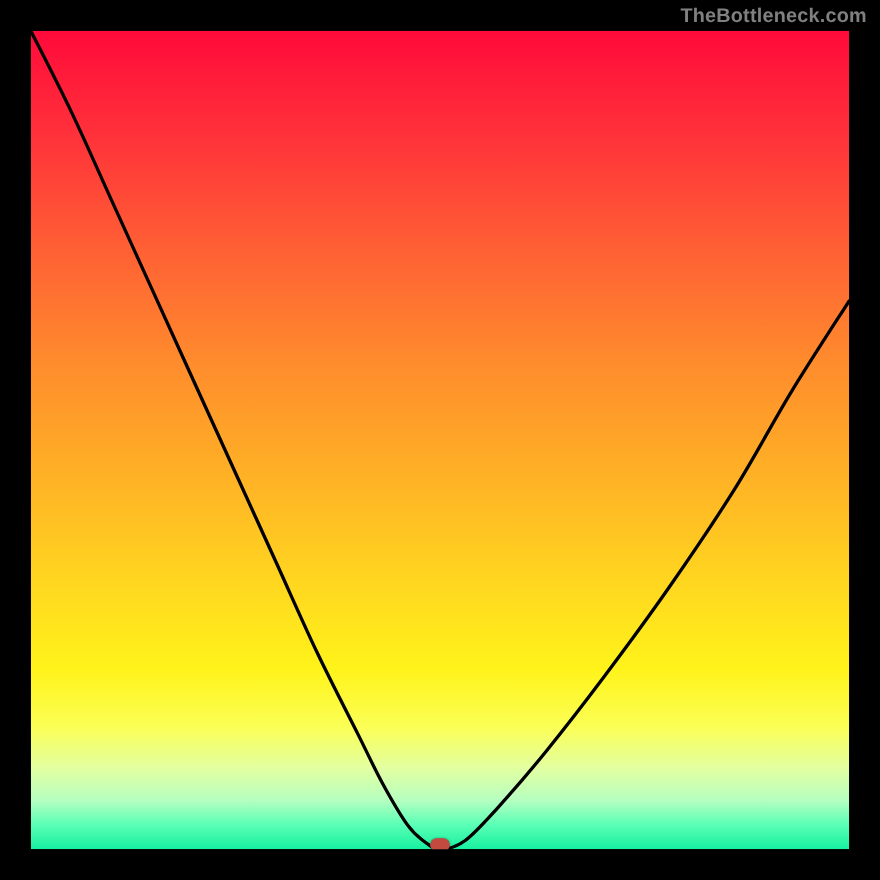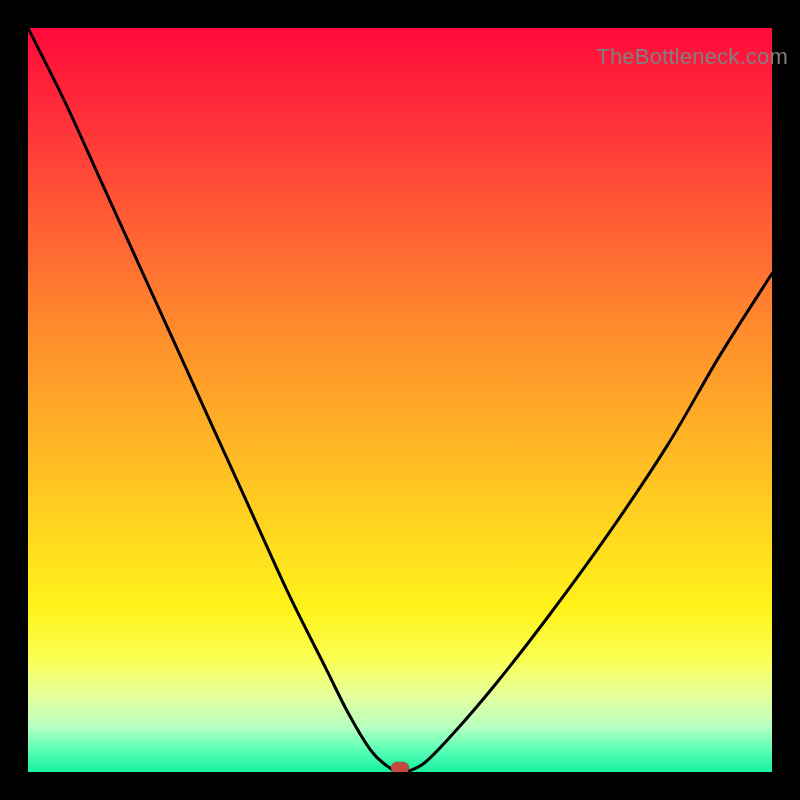--- a/index.html
+++ b/index.html
@@ -57,24 +57,23 @@
     border-radius: 6px;
     background: #c24a3f;
     box-shadow: 0 0 2px rgba(0,0,0,0.4);
     transform: translate(-50%, -50%);
   }
   .watermark {
     position: absolute;
     top: 4px;
     right: 12px;
     color: #808080;
-    font-size: 22px;
-    font-weight: 400;
+    font-size: 18px;
+    font-weight: 700;
     letter-spacing: 0.2px;
-    margin-top: 40px;
   }
 </style>
 </head>
 <body>
 
 <div class="frame">
 
   <div class="plot-area">
     <div class="gradient"></div>
 

